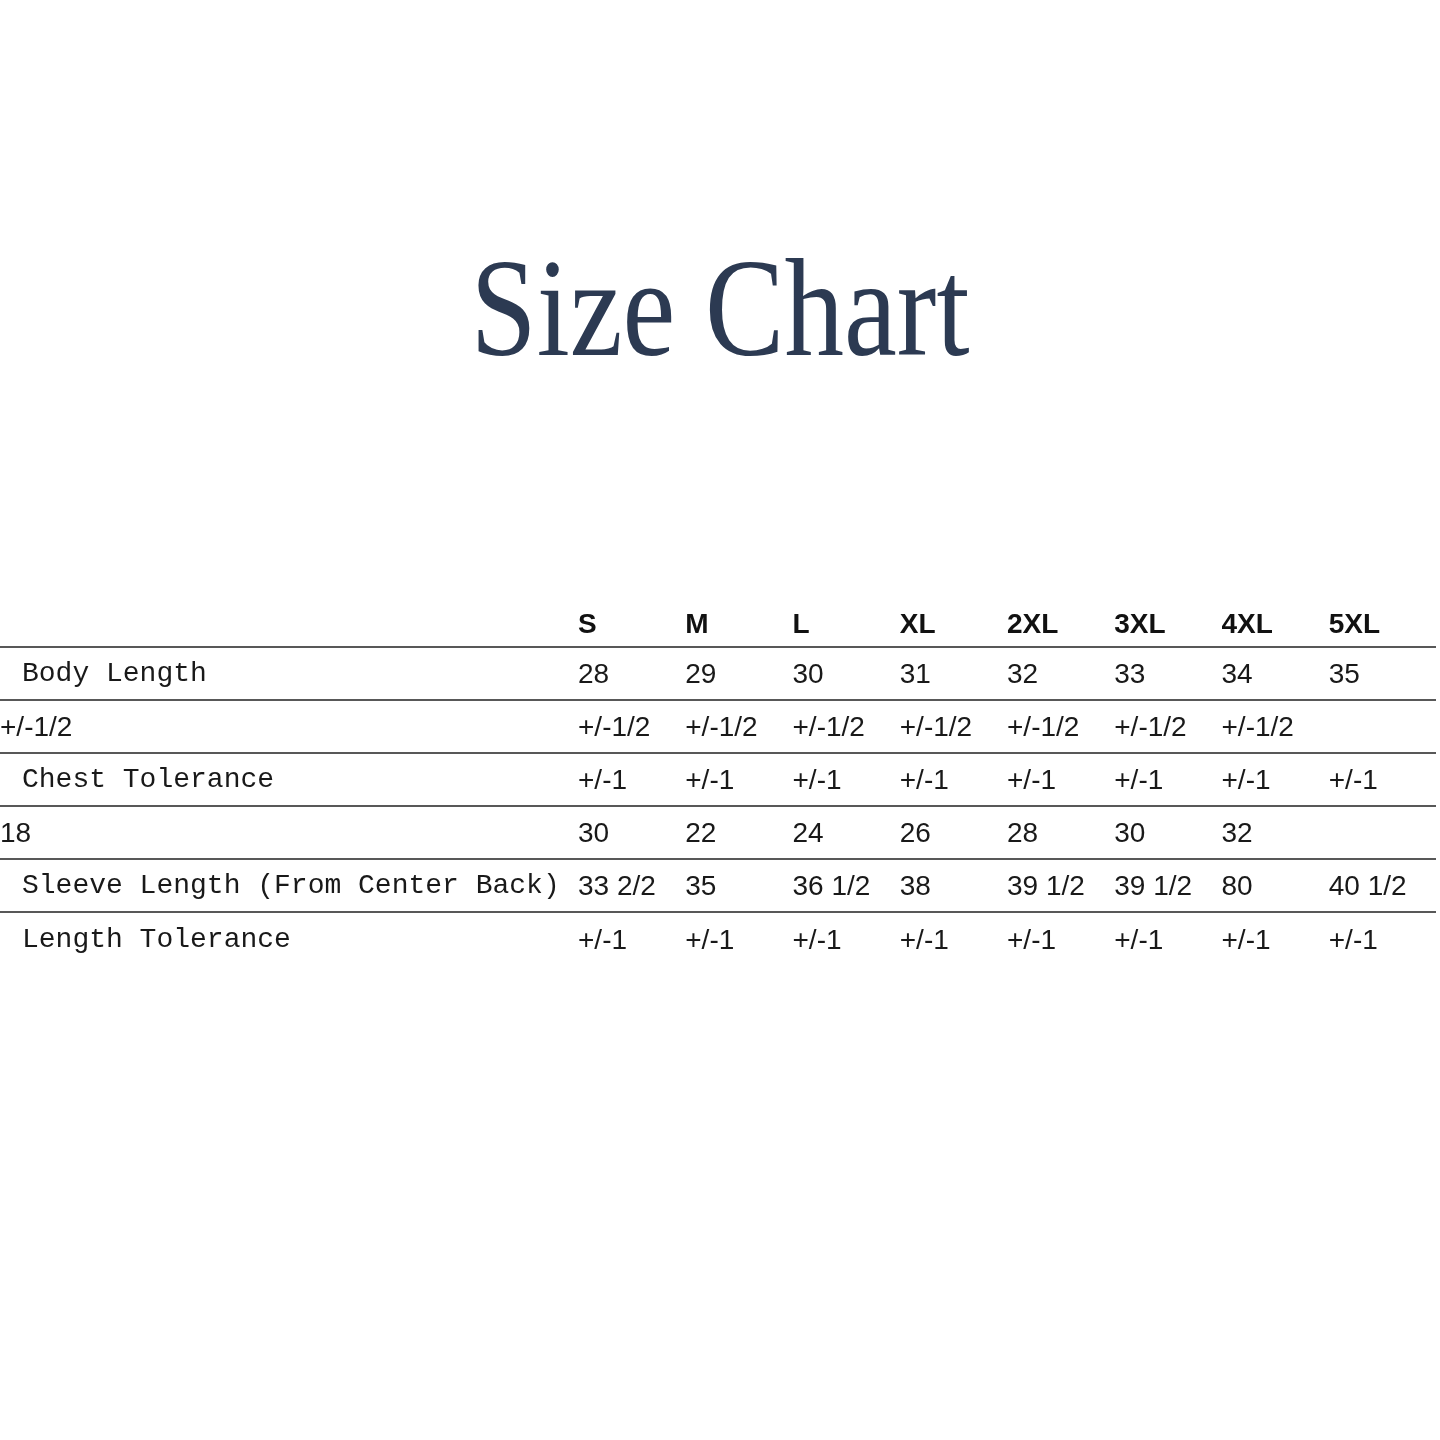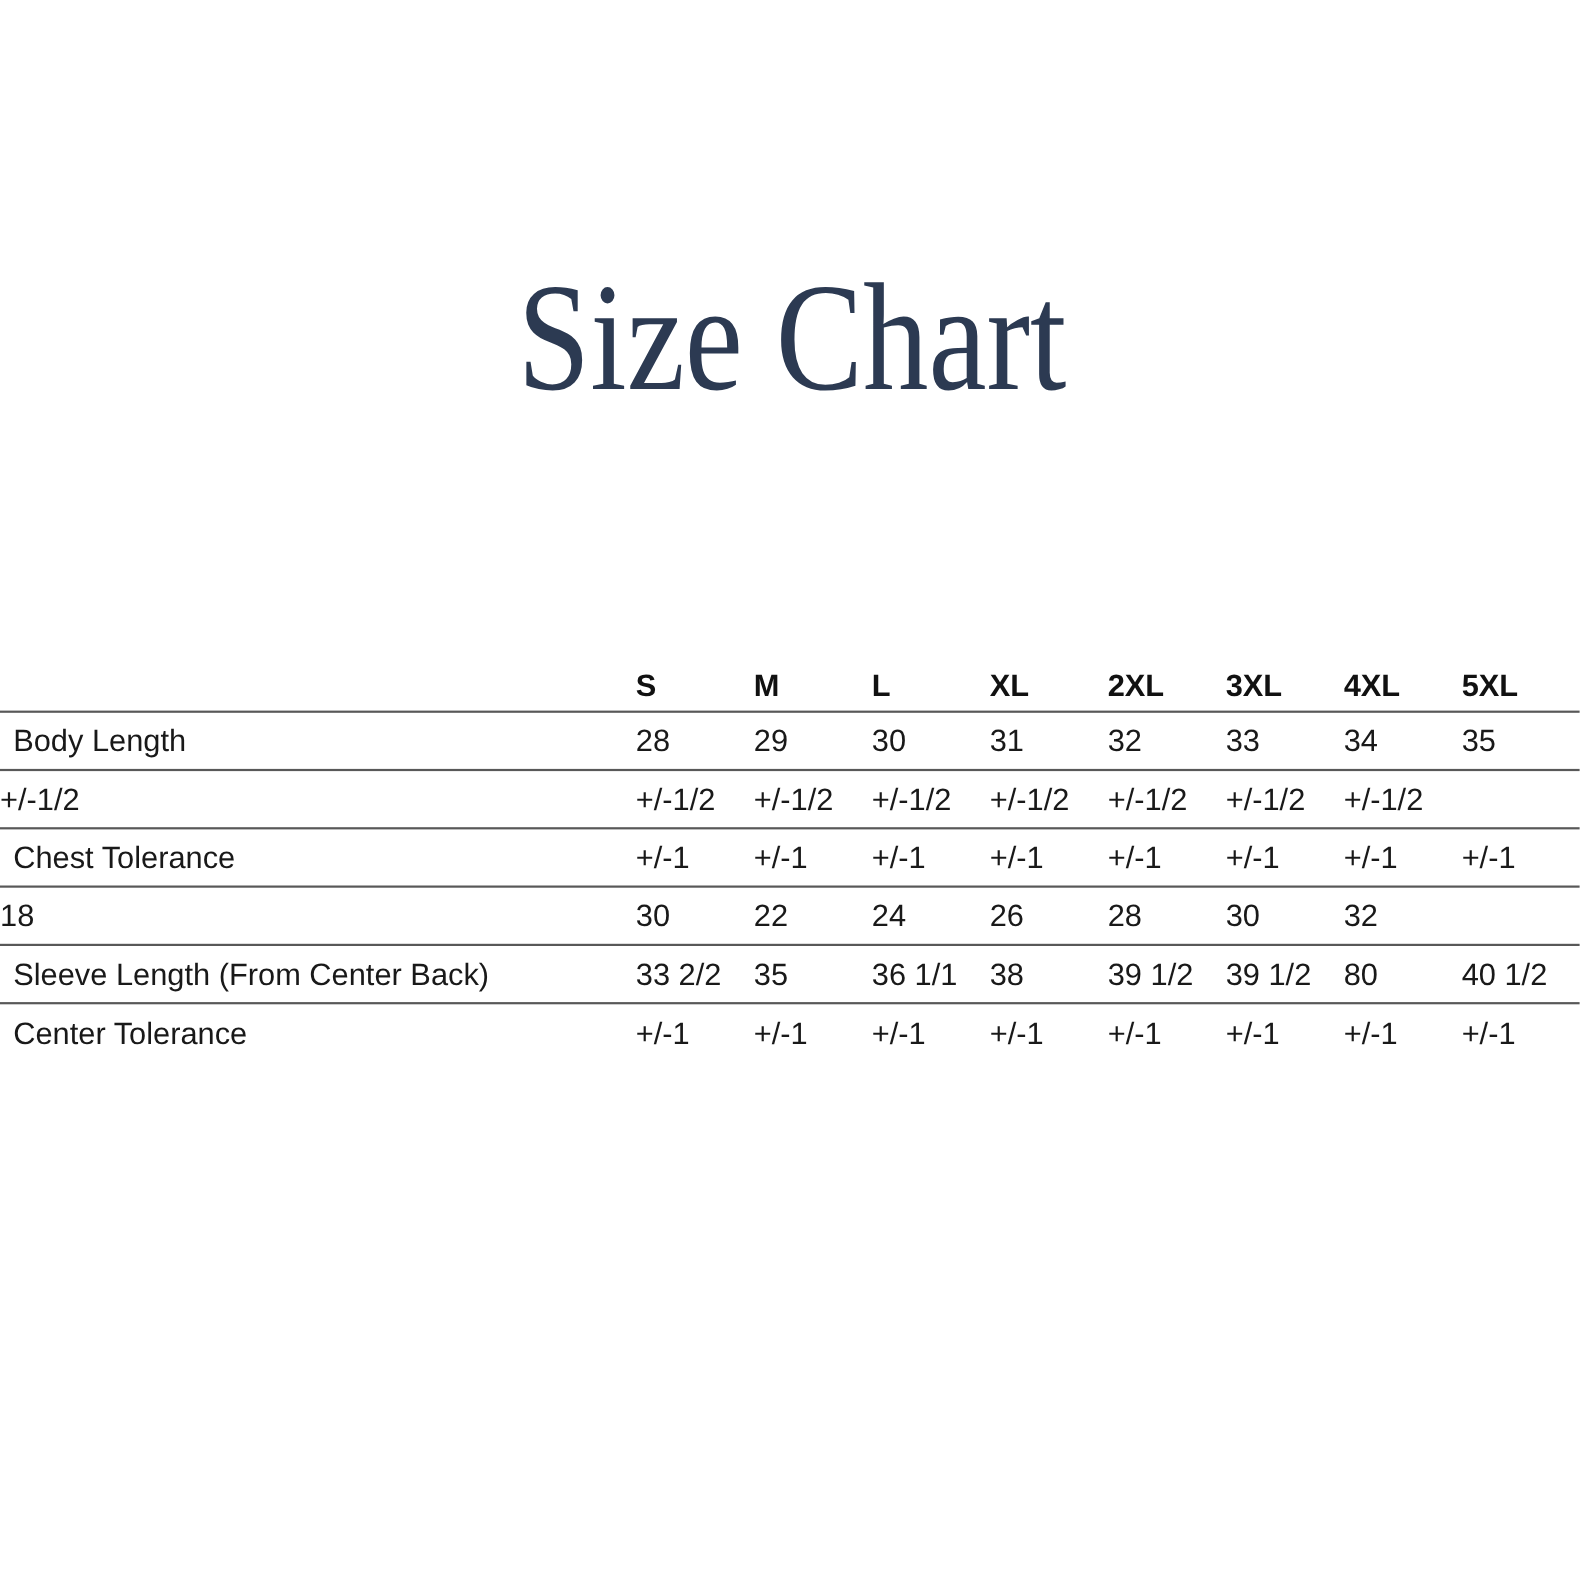--- a/index.html
+++ b/index.html
@@ -59,21 +59,22 @@
   }
   .trow:last-child {
     border-bottom: none;
   }
 
   .cell {
     white-space: nowrap;
     overflow: hidden;
   }
   .cell.label {
-    padding-left: 12px;
+    padding-left: 22px;
+    font-family: Liberation Mono, monospace;
   }
 </style>
 </head>
 <body>
 
 <div class="title">Size Chart</div>
 
 <div class="size-table">
   <div class="hrow">
       <div class="cell label"></div>
@@ -126,29 +127,29 @@
         <div class="cell col">24</div>
         <div class="cell col">26</div>
         <div class="cell col">28</div>
         <div class="cell col">30</div>
         <div class="cell col">32</div>
       </div>
       <div class="trow">
         <div class="cell label">Sleeve Length (From Center Back)</div>
         <div class="cell col">33 2/2</div>
         <div class="cell col">35</div>
-        <div class="cell col">36 1/1</div>
+        <div class="cell col">36 1/2</div>
         <div class="cell col">38</div>
         <div class="cell col">39 1/2</div>
         <div class="cell col">39 1/2</div>
         <div class="cell col">80</div>
         <div class="cell col">40 1/2</div>
       </div>
       <div class="trow">
-        <div class="cell label">Center Tolerance</div>
+        <div class="cell label">Length Tolerance</div>
         <div class="cell col">+/-1</div>
         <div class="cell col">+/-1</div>
         <div class="cell col">+/-1</div>
         <div class="cell col">+/-1</div>
         <div class="cell col">+/-1</div>
         <div class="cell col">+/-1</div>
         <div class="cell col">+/-1</div>
         <div class="cell col">+/-1</div>
       </div>
     </div>

